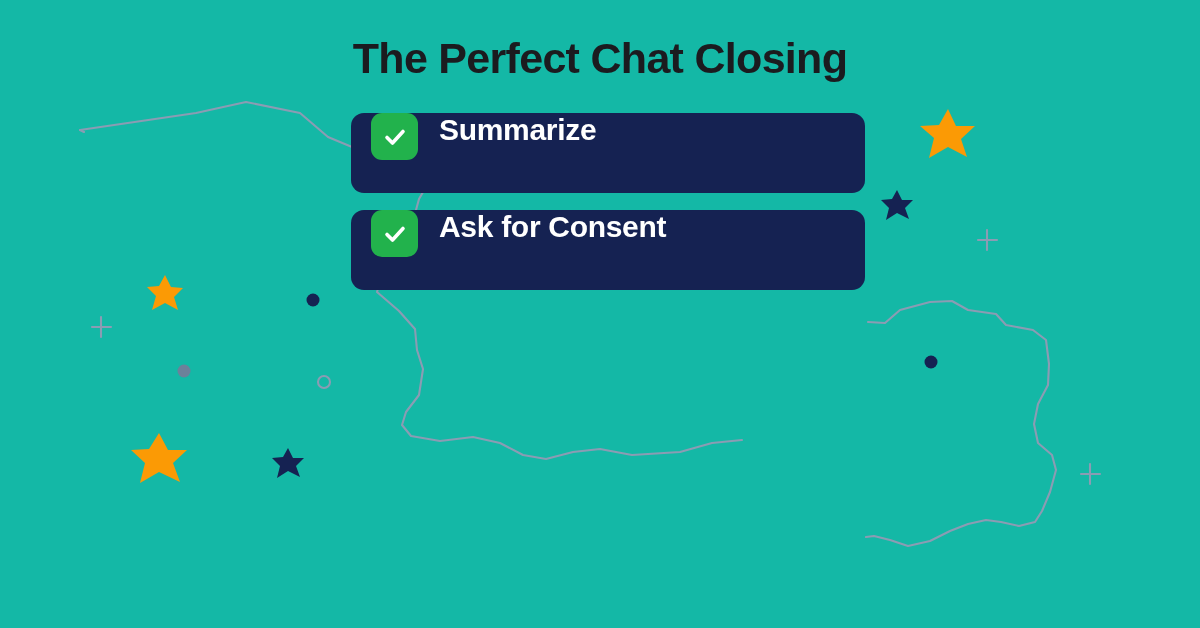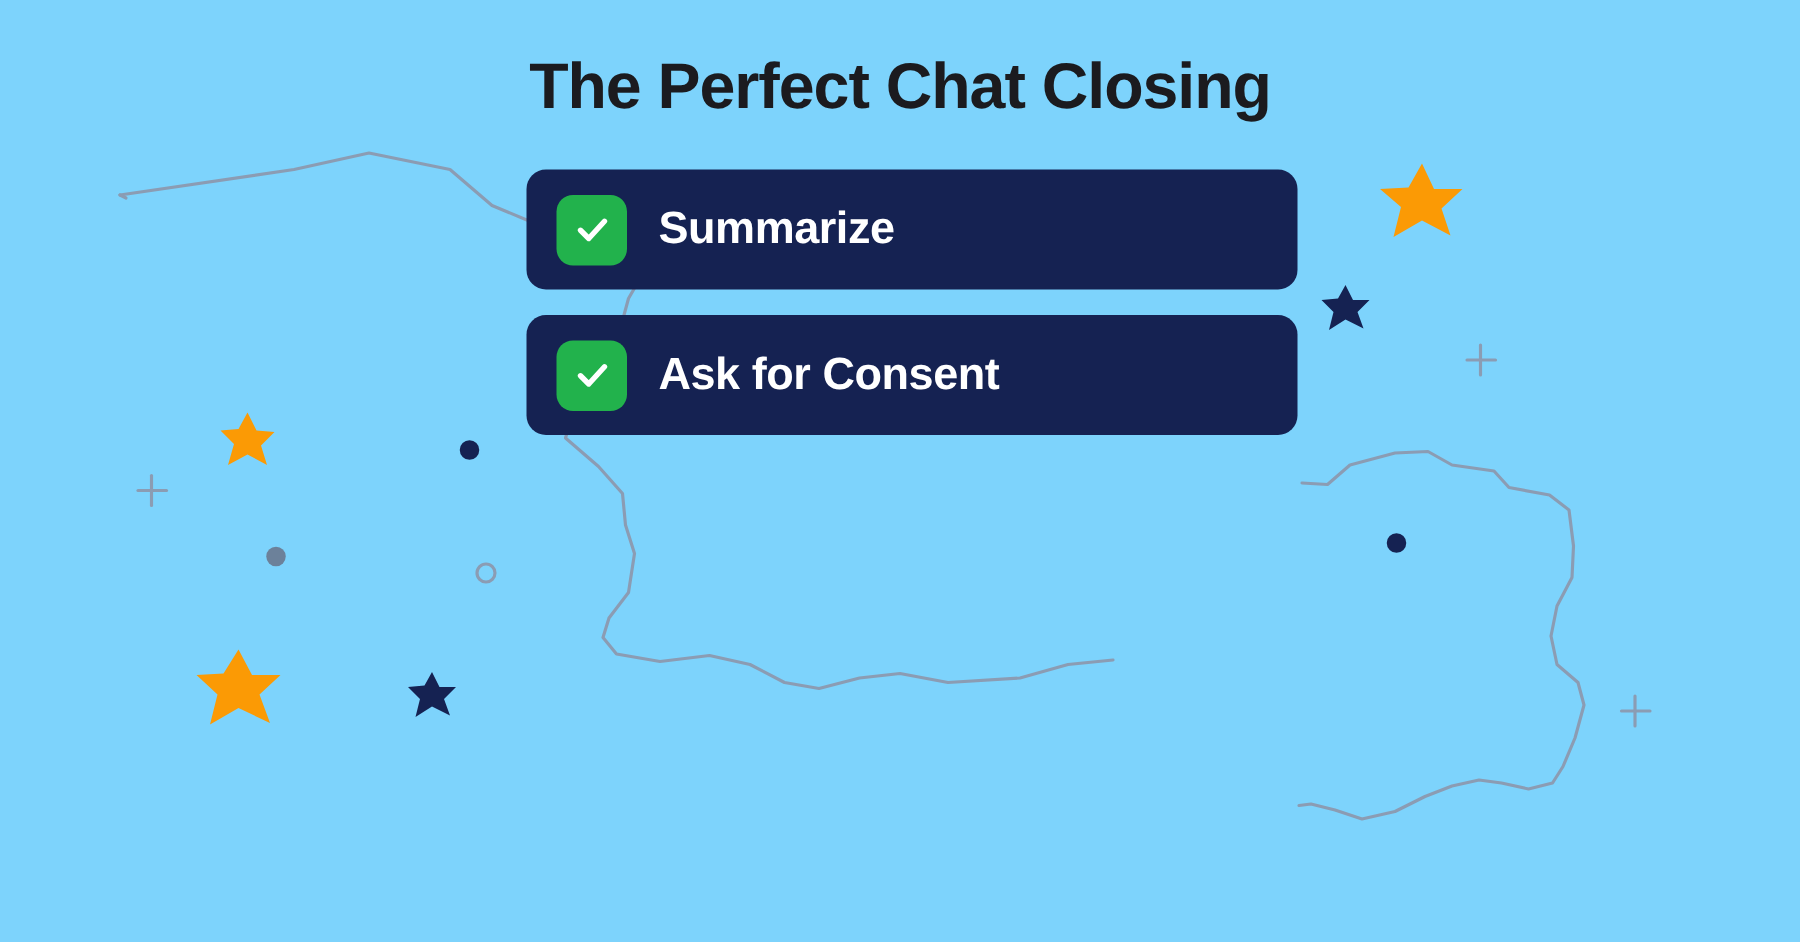--- a/index.html
+++ b/index.html
@@ -11,21 +11,21 @@
     width: 1200px;
     height: 628px;
     overflow: hidden;
     font-family: "Liberation Sans", sans-serif;
   }
 
   #canvas {
     position: relative;
     width: 1200px;
     height: 628px;
-    background: #7dd3fc;
+    background: #14b8a6;
     overflow: hidden;
   }
 
   
   #decor {
     position: absolute;
     left: 0;
     top: 0;
     width: 1200px;
     height: 628px;
@@ -58,21 +58,21 @@
 
   .check-card {
     position: relative;
     box-sizing: border-box;
     width: 514px;
     height: 80px;
     margin-bottom: 17px;
     background: #152252;
     border-radius: 13px;
     display: flex;
-    align-items: center;
+    align-items: flex-start;
     padding-left: 20px;
   }
   .check-card:last-child { margin-bottom: 12px; }
 
   .check-box {
     flex: 0 0 auto;
     width: 47px;
     height: 47px;
     border-radius: 11px;
     background: #22b24c;

